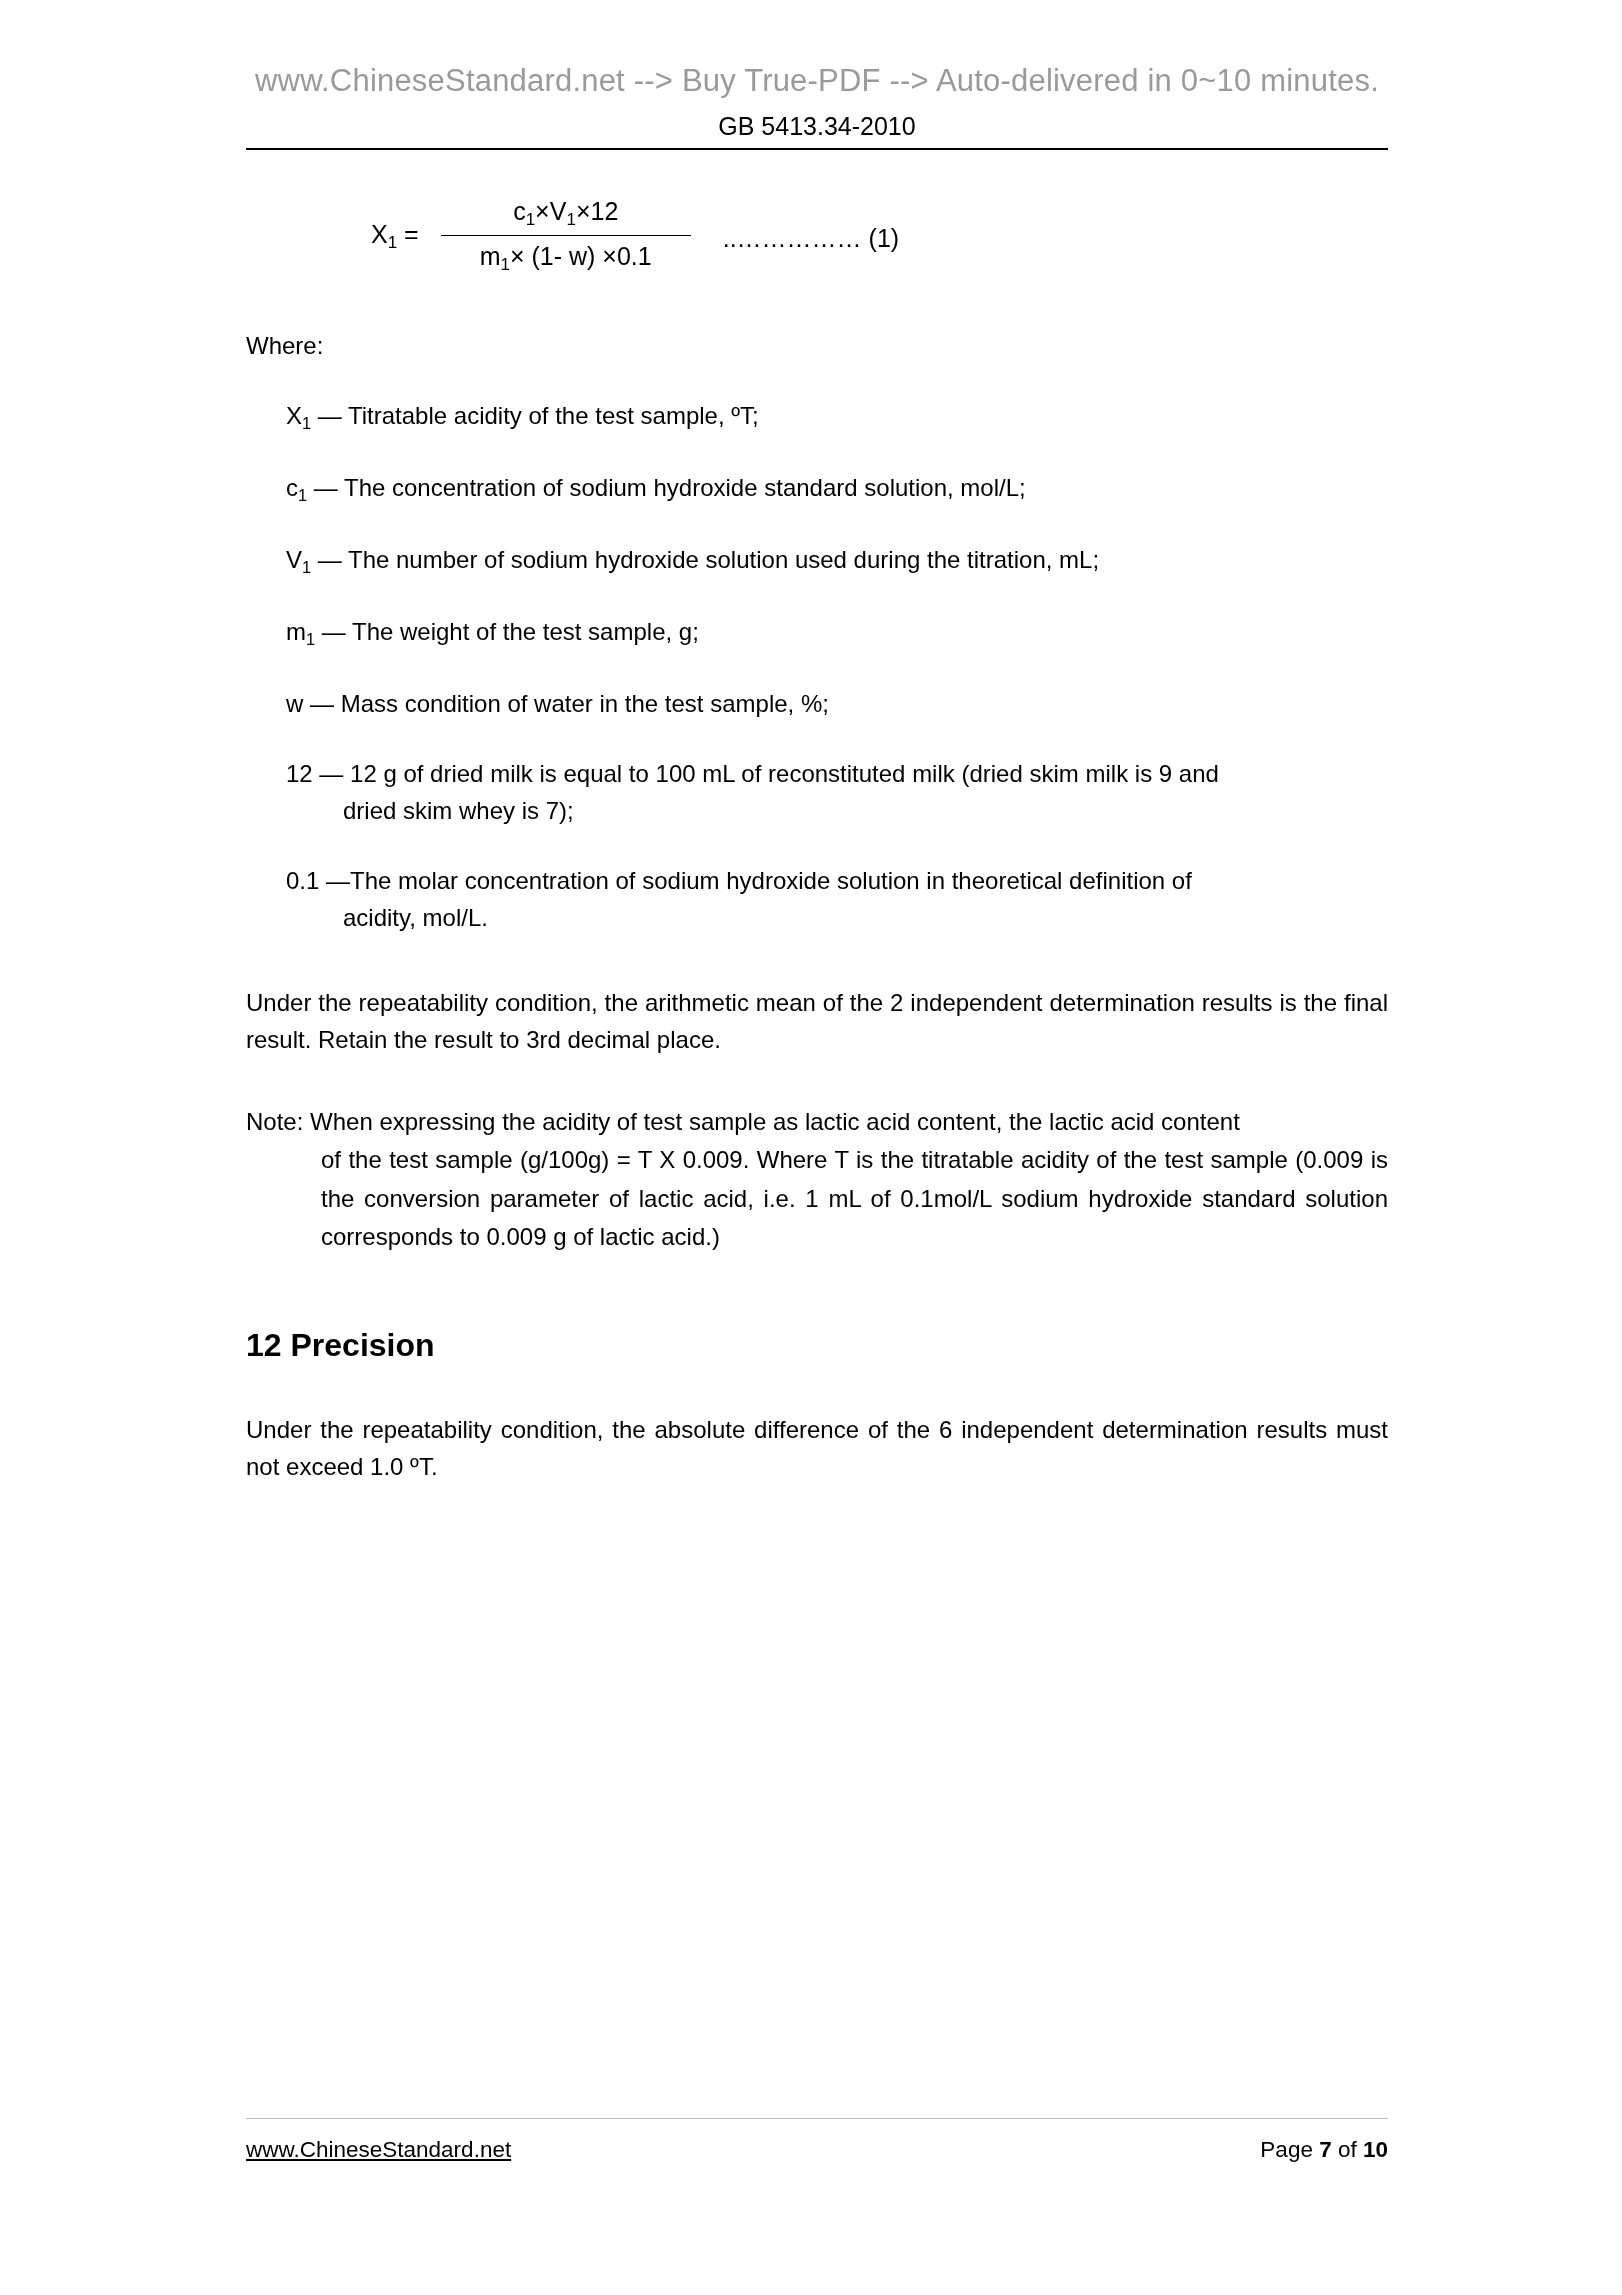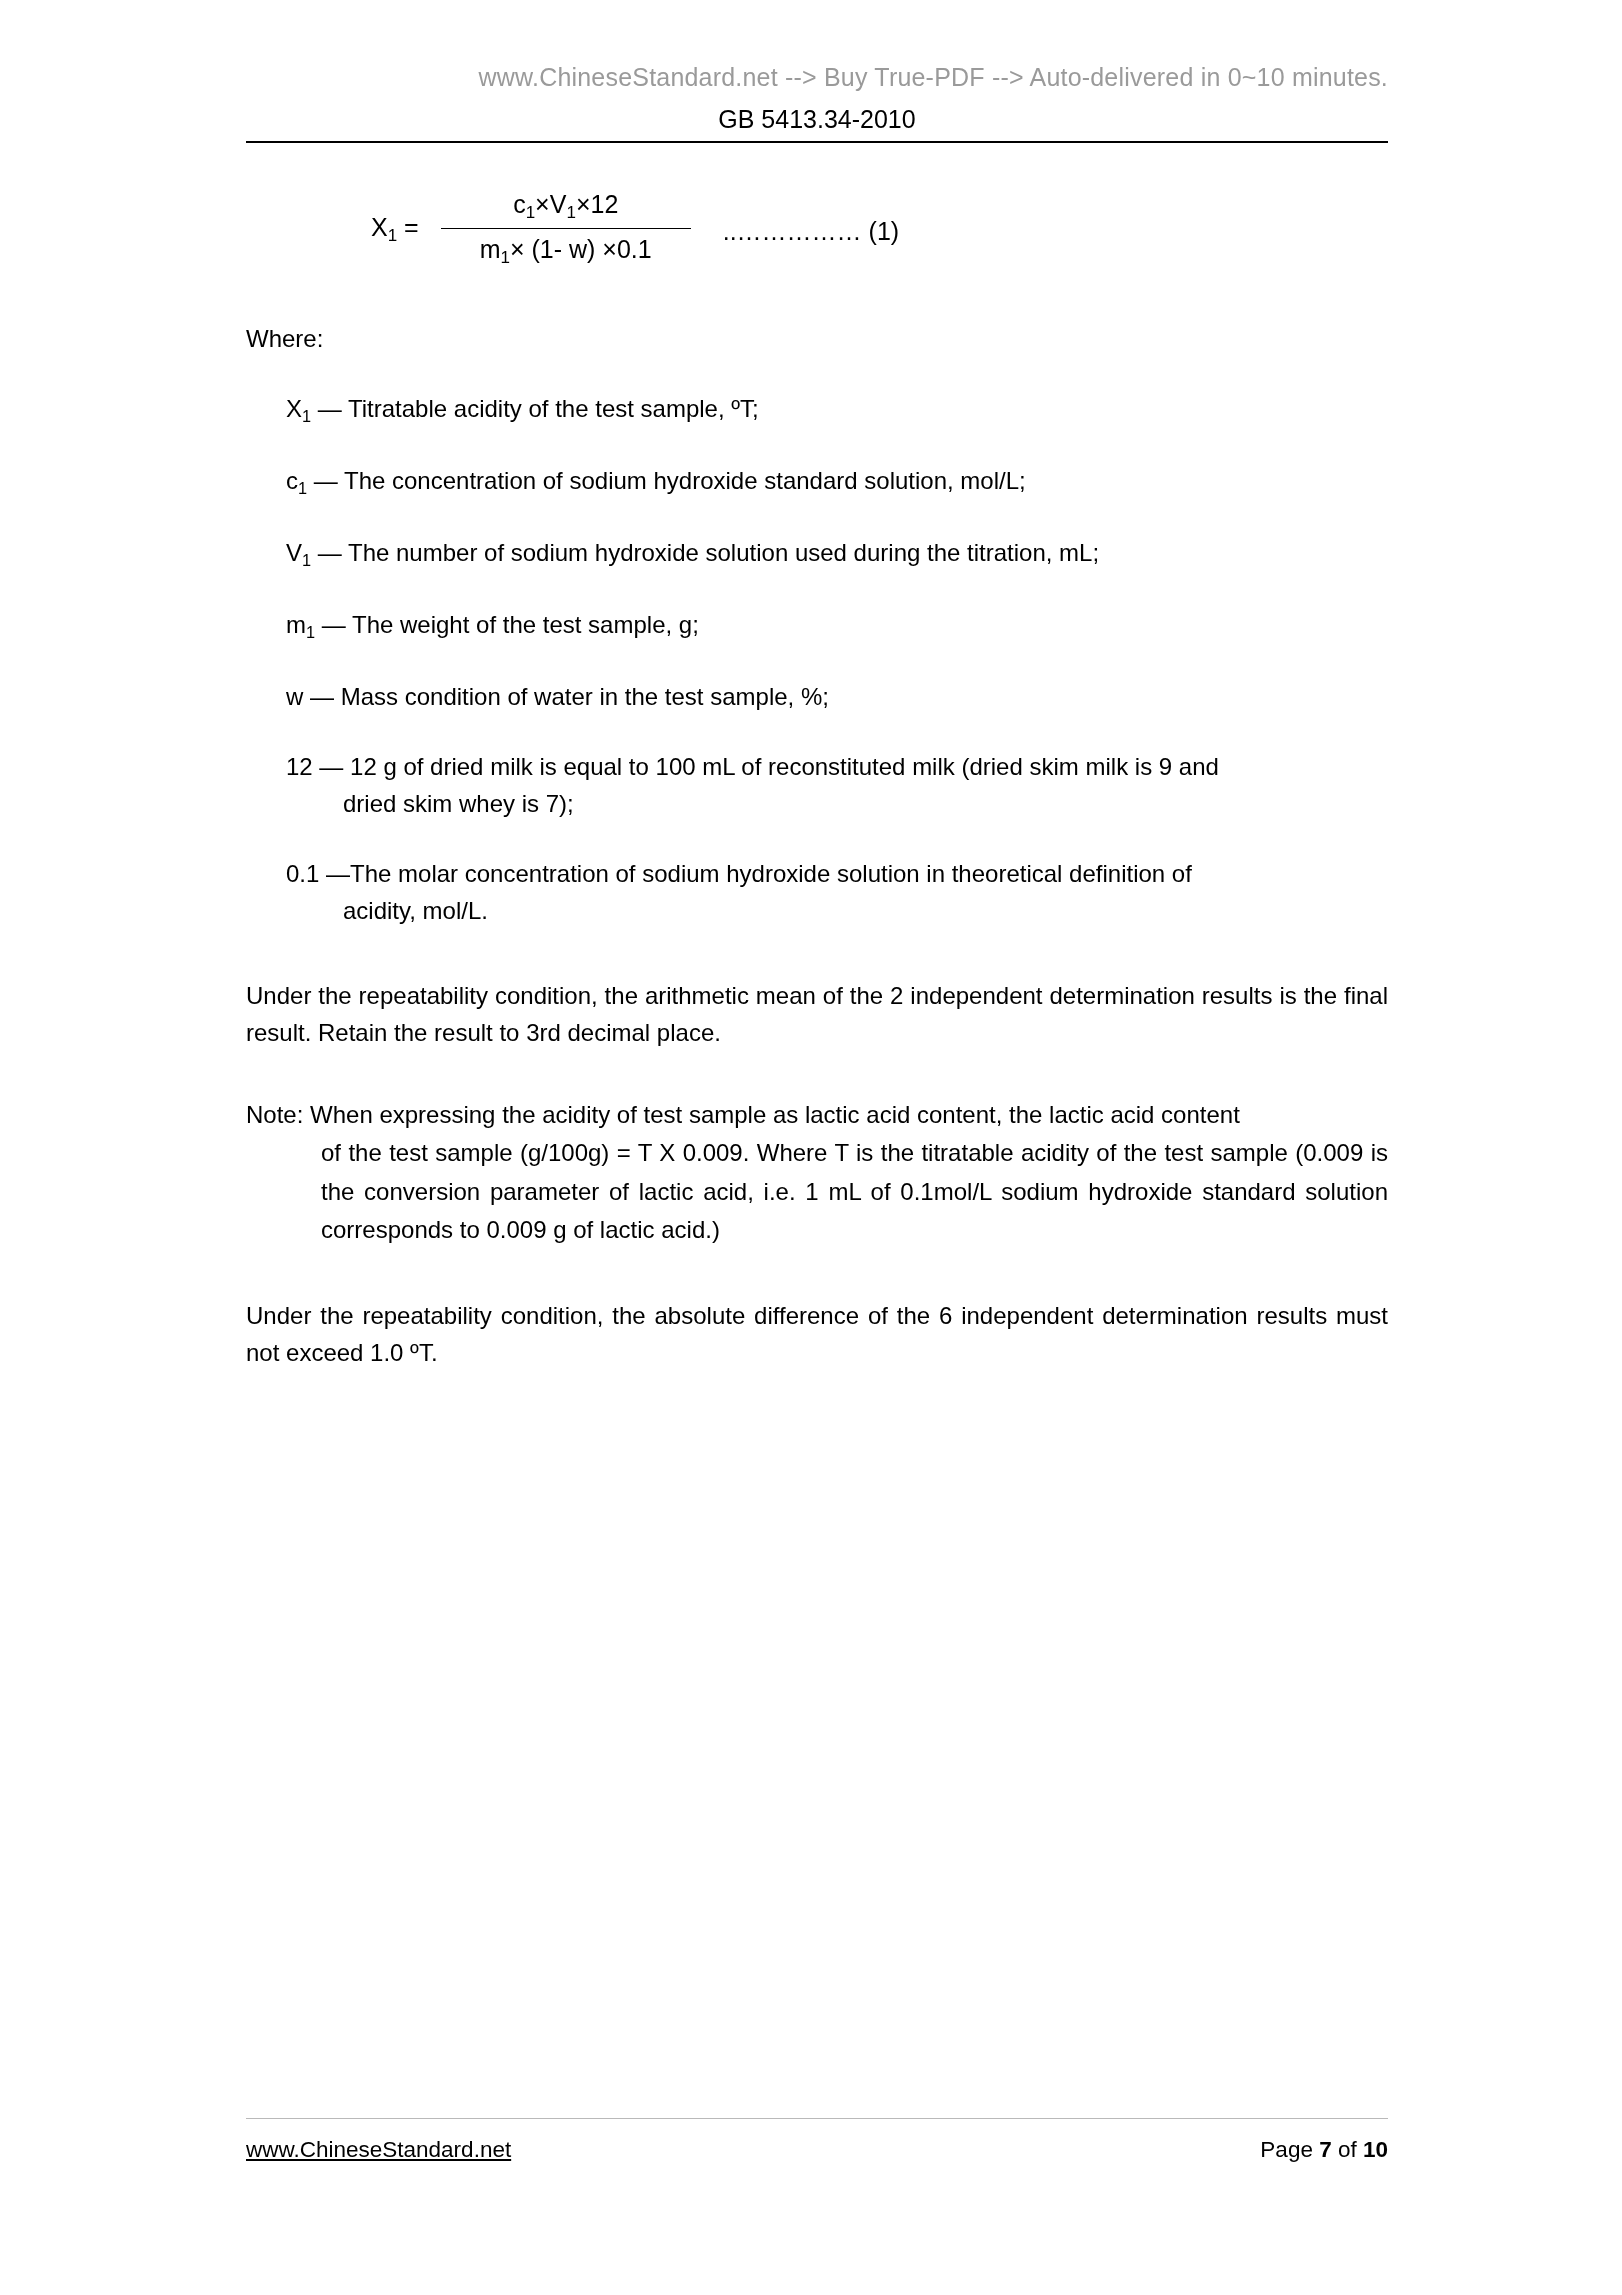--- a/index.html
+++ b/index.html
@@ -21,23 +21,23 @@
   }
   .content {
     position: absolute;
     left: 246px;
     top: 0;
     width: 1142px;
   }
 
   
   .hdr-watermark {
-    font-size: 25px;
+    font-size: 31px;
     color: #9a9a9a;
-    text-align: right;
+    text-align: center;
     letter-spacing: 0.2px;
     margin-top: 63px;
     white-space: nowrap;
   }
   .hdr-std {
     font-size: 25px;
     color: #000;
     text-align: center;
     margin-top: 13.3px;
   }
@@ -214,20 +214,21 @@
 
     </div>
 
     <div class="p para-block">Under the repeatability condition, the arithmetic mean of the 2 independent determination results is the final result. Retain the result to 3rd decimal place.</div>
 
     <div class="note">
       <span>Note: When expressing the acidity of test sample as lactic acid content, the lactic acid content</span>
       <span class="noteind">of the test sample (g/100g) = T X 0.009. Where T is the titratable acidity of the test sample (0.009 is the conversion parameter of lactic acid, i.e. 1 mL of 0.1mol/L sodium hydroxide standard solution corresponds to 0.009 g of lactic acid.)</span>
     </div>
 
+    <h2 class="section">12 Precision</h2>
 
     <div class="p after-section">Under the repeatability condition, the absolute difference of the 6 independent determination results must not exceed 1.0 ºT.</div>
 
   </div>
 
   <div class="footer">
     <div class="footer-rule"></div>
     <div class="footer-row">
       <span class="footer-left">www.ChineseStandard.net</span>
       <span class="footer-right">

